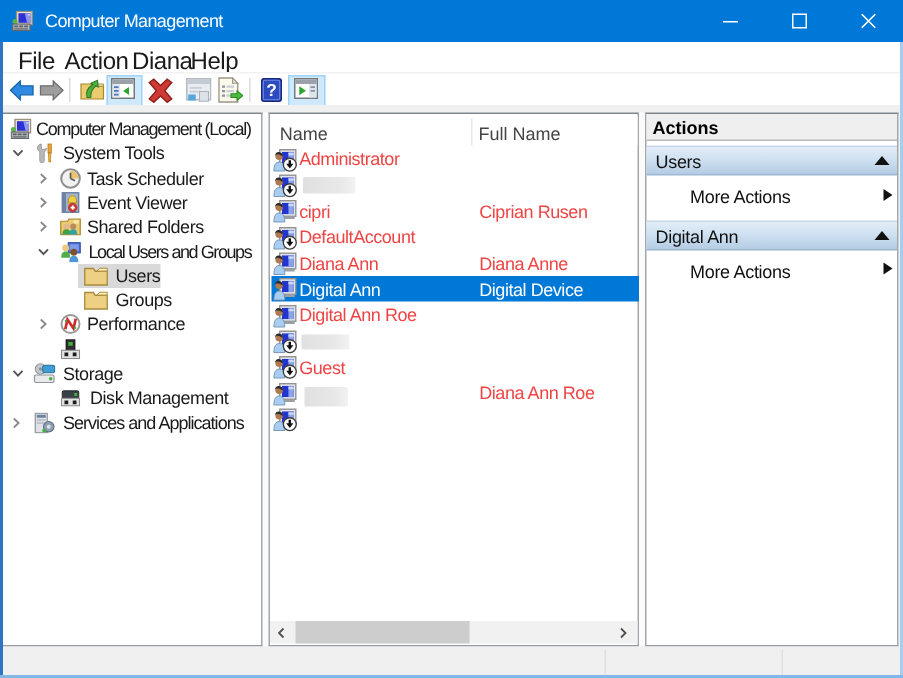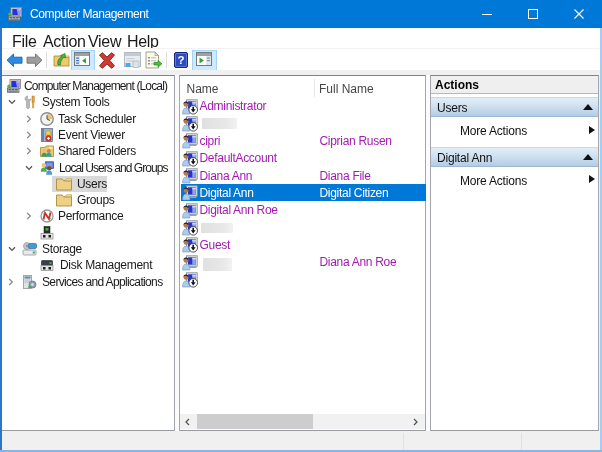--- a/index.html
+++ b/index.html
@@ -28,21 +28,21 @@
   #treepanel{left:2px;top:75px;width:173px;height:356px;border-left:none;}
   #listpanel{left:179px;top:75px;width:247px;height:356px;}
   #actpanel {left:430px;top:75px;width:169px;height:356px;}
   .gap{position:absolute;top:75px;height:356px;background:#fbfbfb;}
   
   .trow{position:absolute;left:-2px;width:173px;height:16px;font-size:12px;color:#1a1a1a;letter-spacing:-0.3px;}
   .trow .lbl{position:absolute;top:1px;white-space:nowrap;}
   .trow svg{position:absolute;}
   .tsel{position:absolute;left:52px;top:0px;width:55px;height:16px;background:#d9d9d9;}
   
-  .lrow{position:absolute;left:1px;width:245px;height:17px;font-size:12px;color:#a21caf;letter-spacing:-0.3px;}
+  .lrow{position:absolute;left:1px;width:245px;height:17px;font-size:12px;color:#ef4444;letter-spacing:-0.3px;}
   .lrow .n{position:absolute;left:18.5px;top:1.5px;white-space:nowrap;}
   .lrow .f{position:absolute;left:138.5px;top:1.5px;white-space:nowrap;}
   .lrow svg{position:absolute;left:1px;top:1px;}
   .lsel{background:#0078d7;color:#ffffff;}
   .blob{position:absolute;background:linear-gradient(90deg,#e0e0e0,#e8e8e8 70%,#f2f2f2);border-radius:1px;}
   #colhdr{position:absolute;left:1px;top:1px;width:244px;height:20px;background:#ffffff;font-size:12px;color:#454545;}
   #colhdr .sep{position:absolute;left:133px;top:2px;width:1px;height:18px;background:#e8e8e8;}
   
   #hscroll{position:absolute;left:0px;top:338px;width:245px;height:15px;background:#f1f1f1;}
   #hthumb{position:absolute;left:17px;top:0px;width:116px;height:15px;background:#cdcdcd;}
@@ -91,21 +91,21 @@
     <path d="M18.5 9.5 L27.5 18.5 M27.5 9.5 L18.5 18.5" stroke="#ffffff" stroke-width="1.1"></path>
   </svg>
 
   <div class="abs" id="borderL"></div>
   <div class="abs" id="borderR"></div>
   <div class="abs" id="borderB"></div>
 
   <div class="abs" id="menubar">
     <span class="abs menuitem" style="left:10px">File</span>
     <span class="abs menuitem" style="left:41px">Action</span>
-    <span class="abs menuitem" style="left:86px">View</span>
+    <span class="abs menuitem" style="left:86px">Diana</span>
     <span class="abs menuitem" style="left:125px">Help</span>
   </div>
 
   <div class="abs" id="toolbar">
 
     <svg class="abs" style="left:4px;top:4px" width="17" height="15" viewBox="0 0 17 15">
       <path d="M7.5 1 L7.5 4.2 L16 4.2 L16 10.2 L7.5 10.2 L7.5 13.5 L1 7.2 Z" fill="#2f8be2" stroke="#1565ad" stroke-width="0.9"></path>
     </svg>
 
     <svg class="abs" style="left:24px;top:4px" width="17" height="15" viewBox="0 0 17 15">
@@ -385,28 +385,28 @@
         <use href="#uicon"></use>
         <use href="#ubadge"></use>
       </svg>
       <span class="n">DefaultAccount</span>
     </div>
     <div class="lrow" style="top:91px">
       <svg width="16" height="16">
         <use href="#uicon"></use>
       </svg>
       <span class="n">Diana Ann</span>
-      <span class="f">Diana File</span>
+      <span class="f">Diana Anne</span>
     </div>
     <div class="lrow lsel" style="top:108.3px">
       <svg width="16" height="16">
         <use href="#uicon"></use>
       </svg>
       <span class="n">Digital Ann</span>
-      <span class="f">Digital Citizen</span>
+      <span class="f">Digital Device</span>
     </div>
     <div class="lrow" style="top:125.7px">
       <svg width="16" height="16">
         <use href="#uicon"></use>
       </svg>
       <span class="n">Digital Ann Roe</span>
     </div>
     <div class="lrow" style="top:143px">
       <svg width="16" height="16">
         <use href="#uicon"></use>

